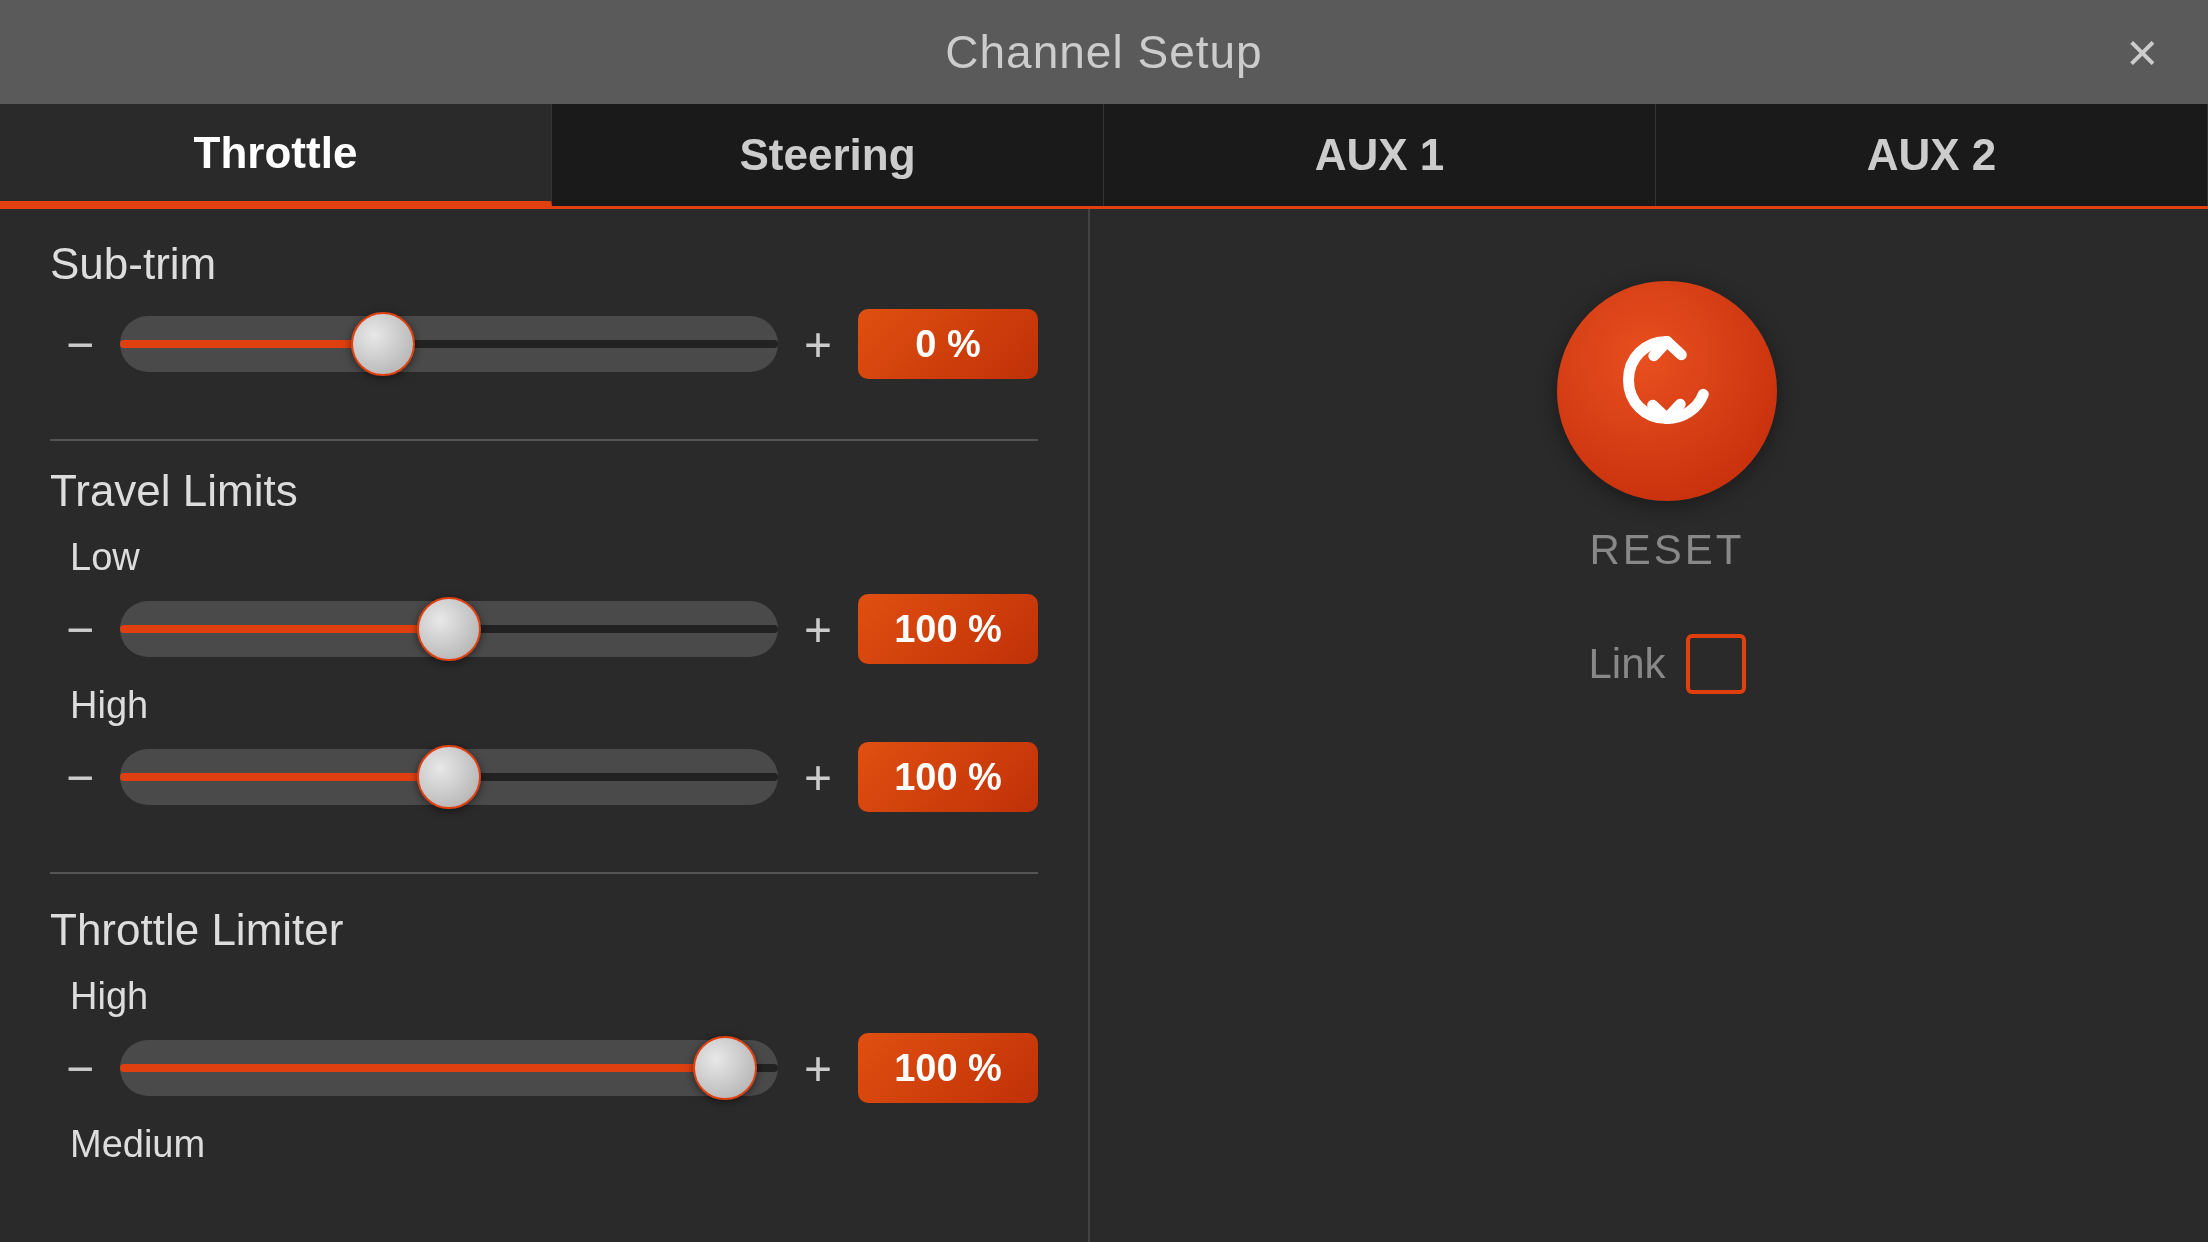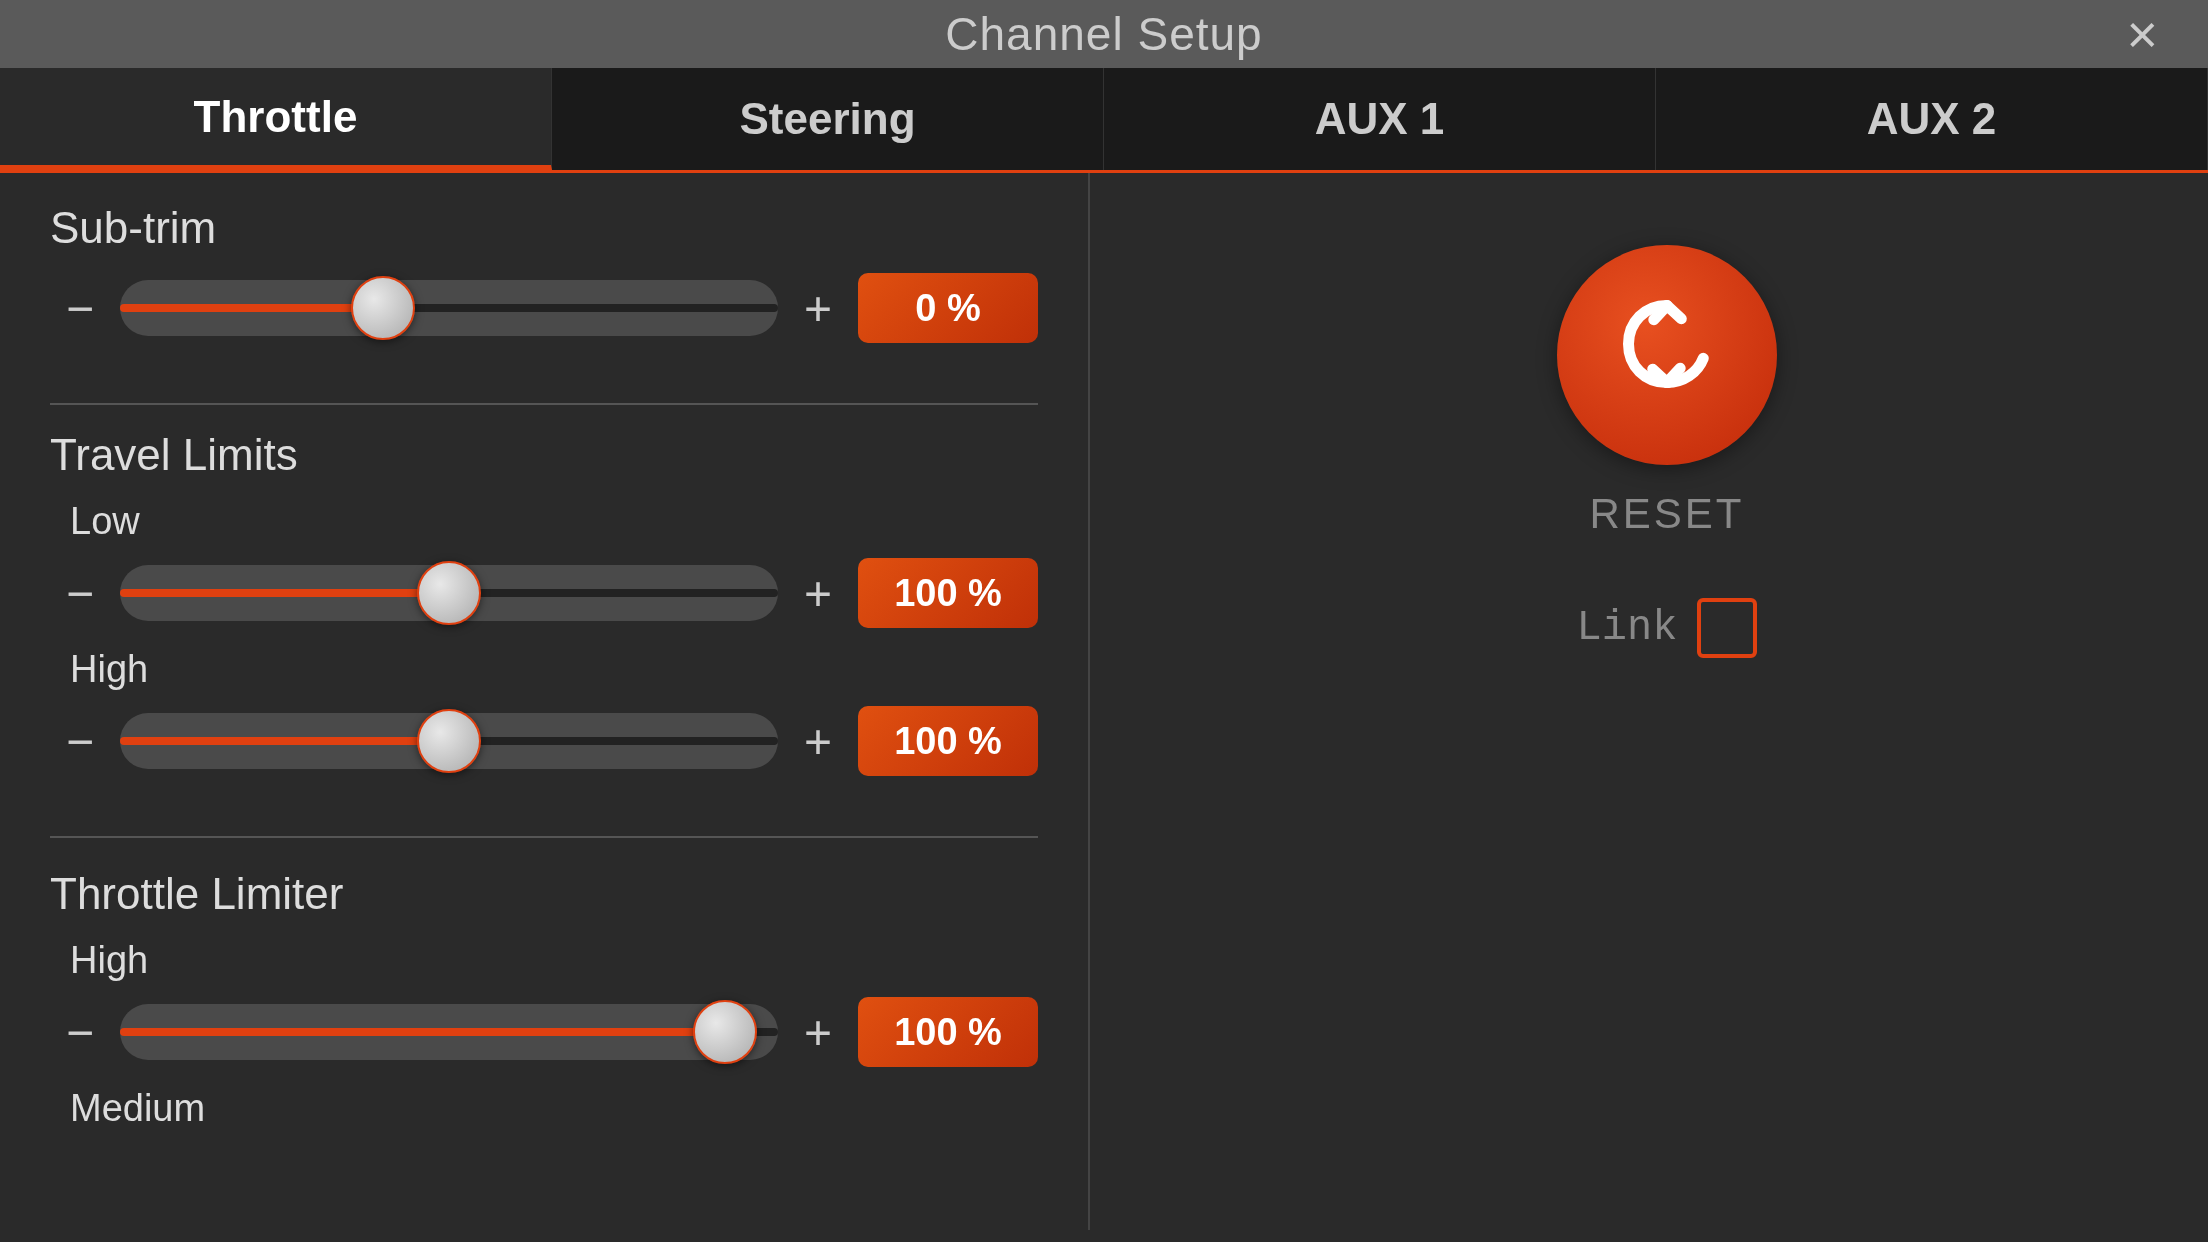--- a/index.html
+++ b/index.html
@@ -8,21 +8,21 @@
       width: 2208px;
       height: 1242px;
       background: #2a2a2a;
       font-family: Arial, Helvetica, sans-serif;
       overflow: hidden;
     }
 
     
     #title-bar {
       background: #5a5a5a;
-      height: 68px;
+      height: 104px;
       display: flex;
       align-items: center;
       justify-content: center;
       position: relative;
     }
 
     #title-bar .title {
       color: #cccccc;
       font-size: 46px;
       font-weight: 400;
@@ -218,21 +218,20 @@
       font-size: 42px;
       color: #888888;
       margin-bottom: 60px;
       letter-spacing: 3px;
     }
 
     .link-row {
       display: flex;
       align-items: center;
       gap: 20px;
-      font-family: Liberation Mono, monospace;
     }
 
     .link-label {
       font-size: 42px;
       color: #888888;
     }
 
     .link-checkbox {
       width: 60px;
       height: 60px;

